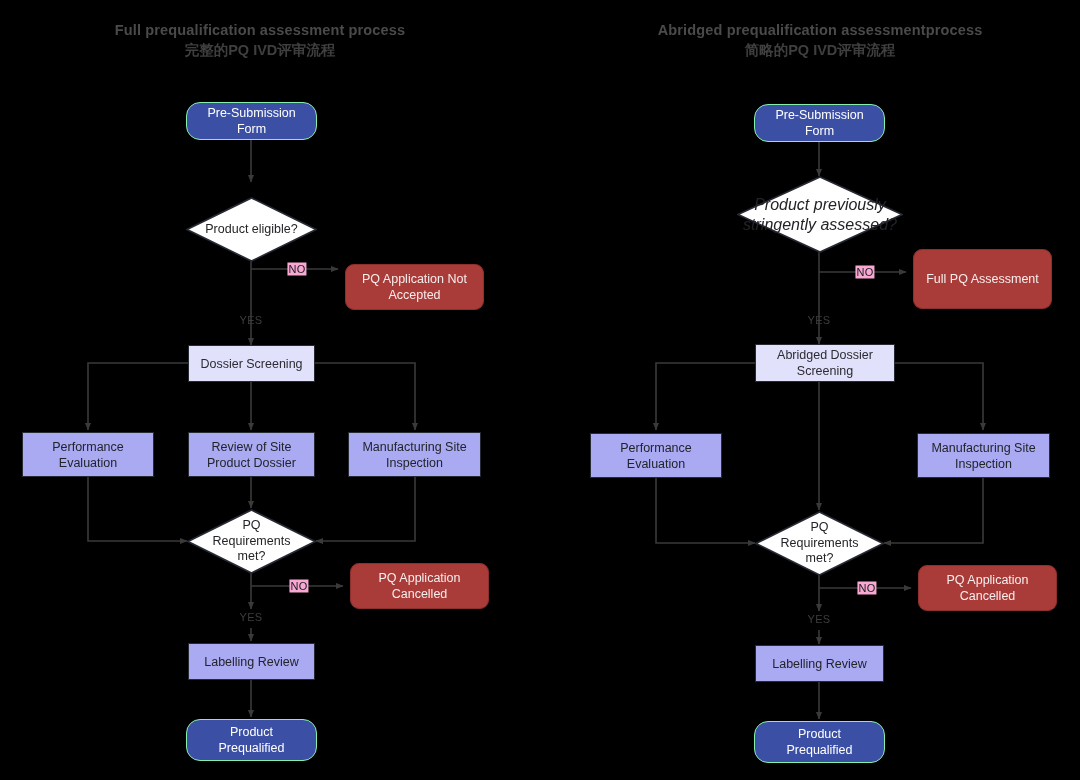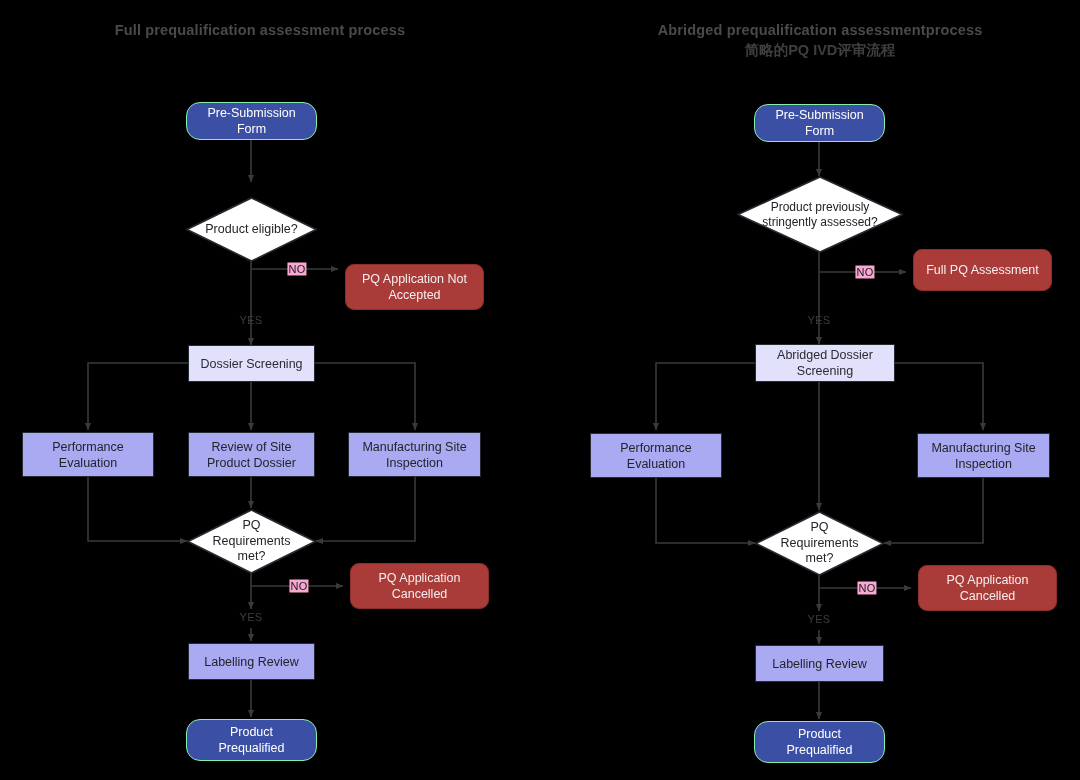--- a/index.html
+++ b/index.html
@@ -174,20 +174,21 @@
       <path d="M819,575 L819,611" marker-end="url(#arrow)"></path>
       <path d="M819,588 L911,588" marker-end="url(#arrow)"></path>
 
       <path d="M819,630 L819,644" marker-end="url(#arrow)"></path>
       <path d="M819,682 L819,719" marker-end="url(#arrow)"></path>
     </g>
   </svg>
 
   <div class="title-block" style="left:60px; top:21px; width:400px;">
     <div class="title-en">Full prequalification assessment process</div>
+    <div class="title-zh">完整的PQ IVD评审流程</div>
   </div>
 
   <div class="title-block" style="left:620px; top:21px; width:400px;">
     <div class="title-en">Abridged prequalification assessmentprocess</div>
     <div class="title-zh">简略的PQ IVD评审流程</div>
   </div>
 
   <div class="node node-terminator" style="left: 186px; top: 102px; width: 131px; height: 38px; white-space: pre-line;">Pre-Submission
 Form</div>
 
@@ -234,25 +235,25 @@
   <div class="elabel boxed" style="left:299px; top:586px;">NO</div>
   <div class="elabel" style="left:251px; top:617px;">YES</div>
 
   <div class="node node-terminator" style="left: 754px; top: 104px; width: 131px; height: 38px; white-space: pre-line;">Pre-Submission
 Form</div>
 
   <div class="diamond" style="left:737px; top:176px; width:166px; height:77px;">
     <svg class="shape" viewBox="0 0 166 77" preserveAspectRatio="none">
       <polygon points="83,1 165,38.5 83,76 1,38.5" fill="#ffffff" stroke="#262a33" stroke-width="1.6"></polygon>
     </svg>
-    <div class="dlabel" style="font-size: 12px; white-space: pre-line;">Product previously
+    <div class="dlabel" style="font-size: 16px; white-space: pre-line; font-style: italic;">Product previously
 stringently assessed?</div>
   </div>
 
-  <div class="node node-reject" style="left:913px; top:249px; width:139px; height:42px;">Full PQ Assessment</div>
+  <div class="node node-reject" style="left:913px; top:249px; width:139px; height:60px;">Full PQ Assessment</div>
 
   <div class="node node-process-light" style="left: 755px; top: 344px; width: 140px; height: 38px; white-space: pre-line;">Abridged Dossier
 Screening</div>
 
   <div class="node node-process" style="left: 590px; top: 433px; width: 132px; height: 45px; white-space: pre-line;">Performance
 Evaluation</div>
 
   <div class="node node-process" style="left: 917px; top: 433px; width: 133px; height: 45px; white-space: pre-line;">Manufacturing Site
 Inspection</div>
 

